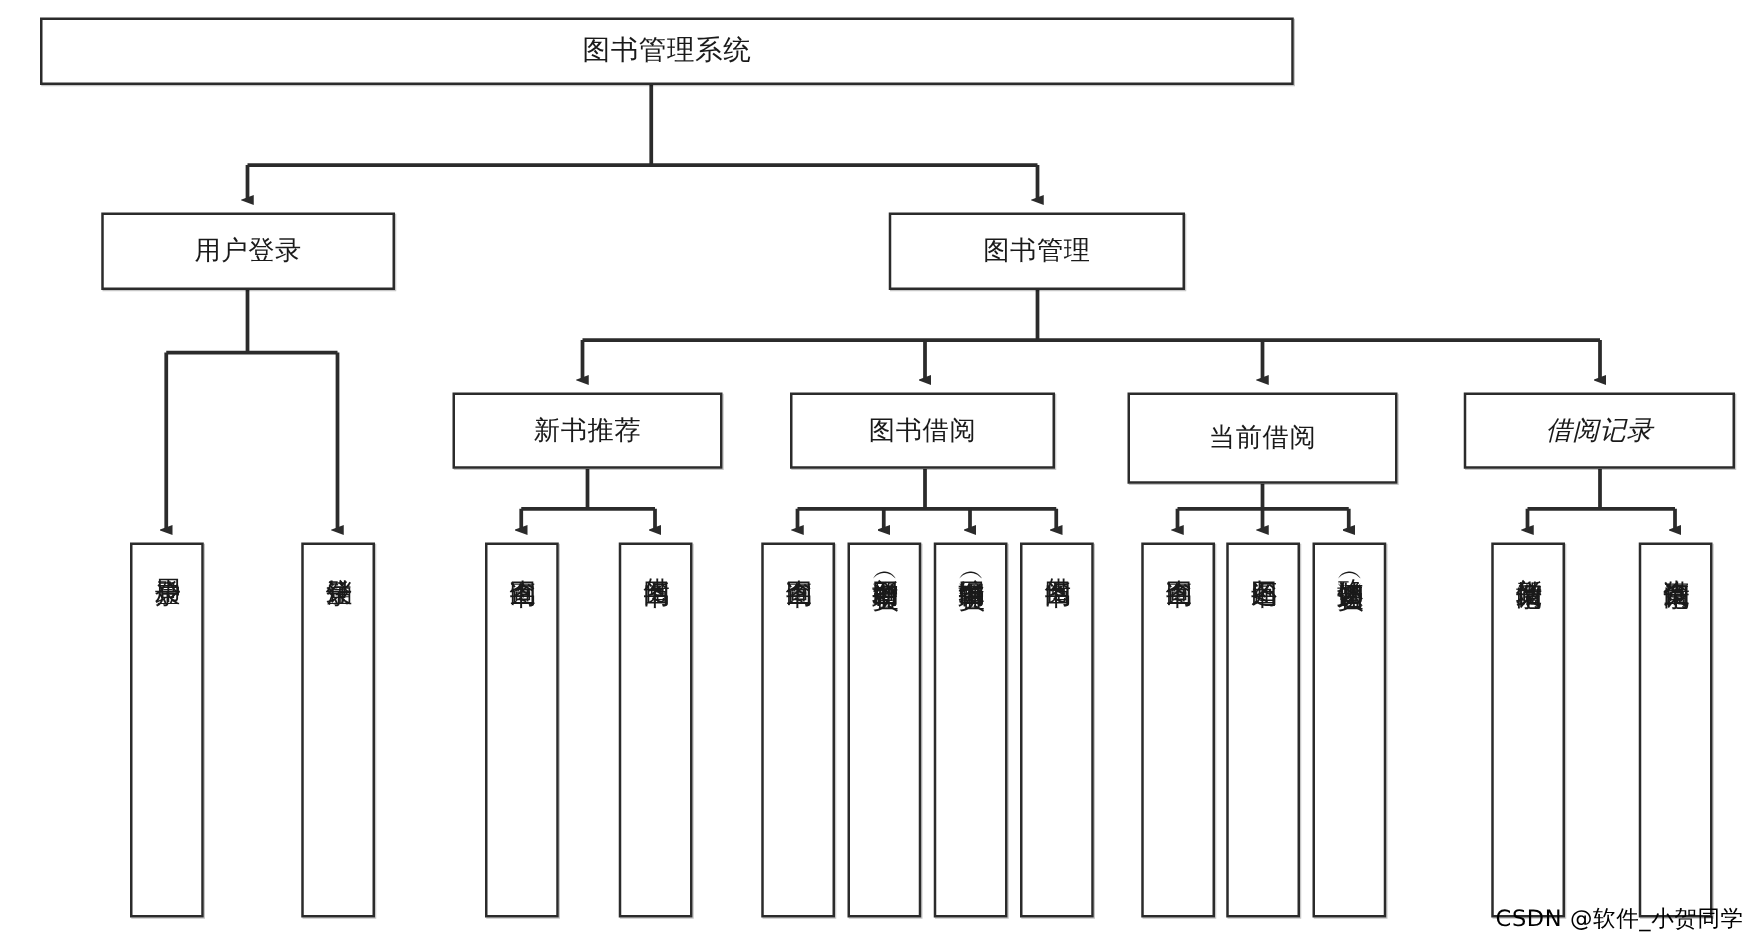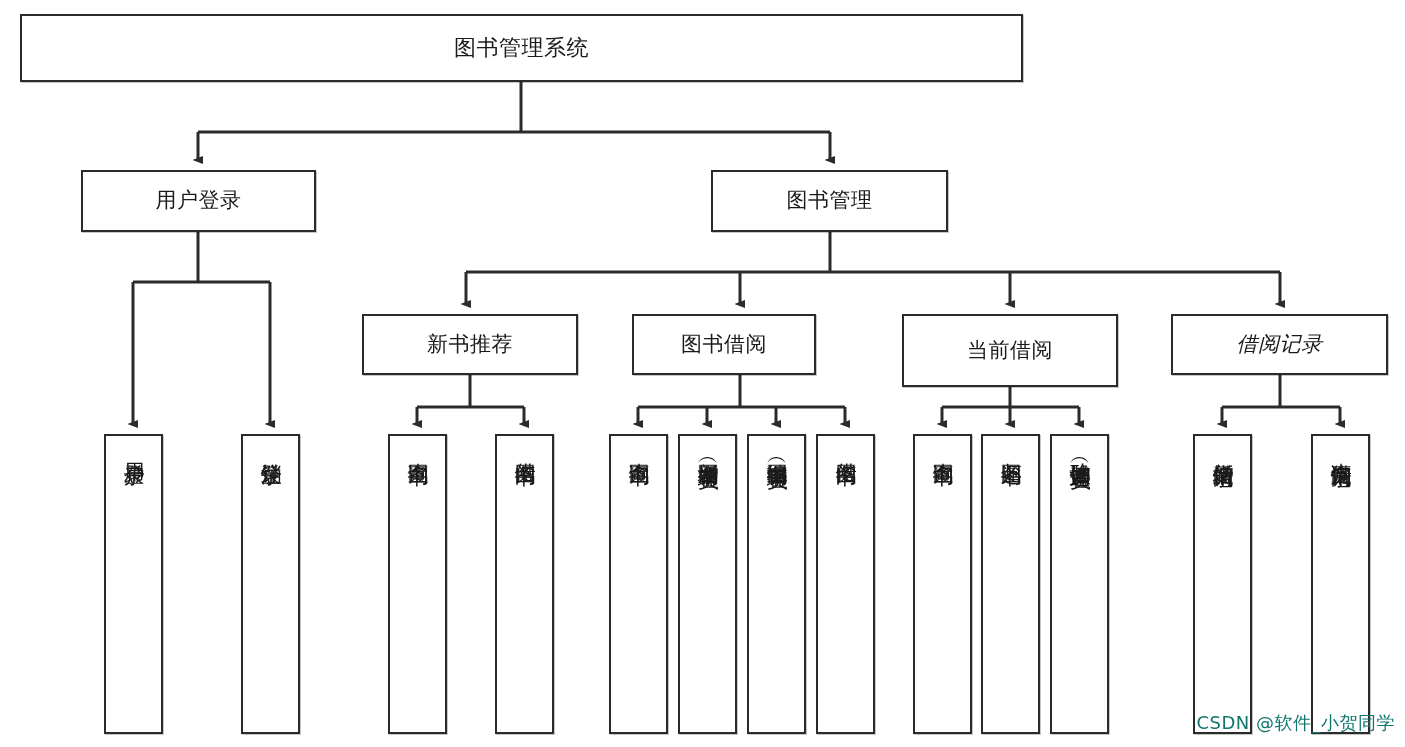--- a/index.html
+++ b/index.html
@@ -55,23 +55,23 @@
     text-orientation: upright;
     font-size: 21px;
     line-height: 1.32;
     letter-spacing: 1px;
     display: block;
     white-space: nowrap;
   }
   .watermark {
     position: absolute;
     right: 10px;
-    bottom: 12px;
+    bottom: 0;
     font-size: 18px;
-    color: #0f766e;
+    color: #000000;
     white-space: nowrap;
     letter-spacing: 0.5px;
   }
 </style>
 </head>
 <body>
 
 <div id="canvas">
 
   <svg id="edges" viewBox="0 0 1405 747" xmlns="http://www.w3.org/2000/svg">
@@ -121,35 +121,35 @@
       <path d="M1010,407 L1010,424" marker-end="url(#arrow)"></path>
       <path d="M1079,407 L1079,424" marker-end="url(#arrow)"></path>
 
       <path d="M1280,375 L1280,407"></path>
       <path d="M1222,407 L1340,407"></path>
       <path d="M1222,407 L1222,424" marker-end="url(#arrow)"></path>
       <path d="M1340,407 L1340,424" marker-end="url(#arrow)"></path>
     </g>
   </svg>
 
-  <div class="node horiz root" style="left:20px; top:14px; width:1003px; height:68px;">
+  <div class="node horiz root" style="left:32px; top:14px; width:1003px; height:54px;">
     <span>图书管理系统</span>
   </div>
 
   <div class="node horiz" style="left:81px; top:170px; width:235px; height:62px;">
     <span>用户登录</span>
   </div>
   <div class="node horiz" style="left:711px; top:170px; width:237px; height:62px;">
     <span>图书管理</span>
   </div>
 
   <div class="node horiz" style="left:362px; top:314px; width:216px; height:61px;">
     <span>新书推荐</span>
   </div>
-  <div class="node horiz" style="left:632px; top:314px; width:184px; height:61px;align-items:center;">
+  <div class="node horiz" style="left:632px; top:314px; width:212px; height:61px;align-items:center;">
     <span>图书借阅</span>
   </div>
   <div class="node horiz" style="left:902px; top:314px; width:216px; height:73px;">
     <span>当前借阅</span>
   </div>
   <div class="node horiz" style="left:1171px; top:314px; width:217px; height:61px;font-style:italic;">
     <span>借阅记录</span>
   </div>
 
   <div class="node vert" style="left:104px; top:434px; width:59px; height:300px;">

